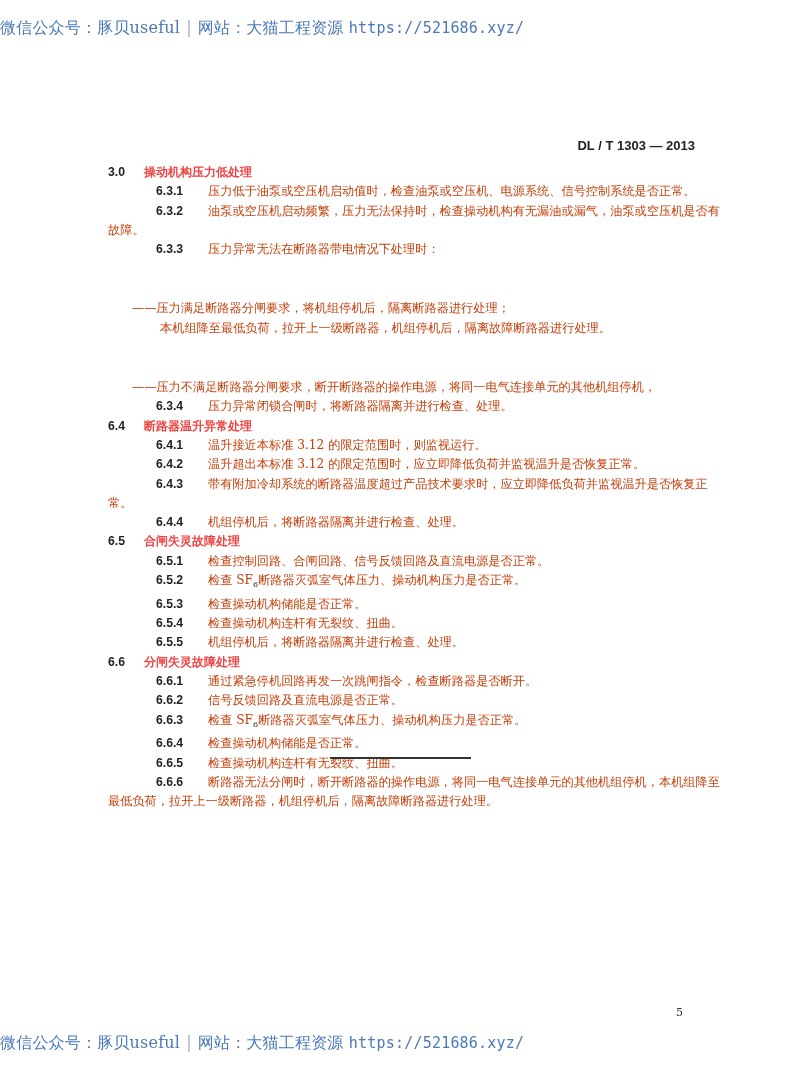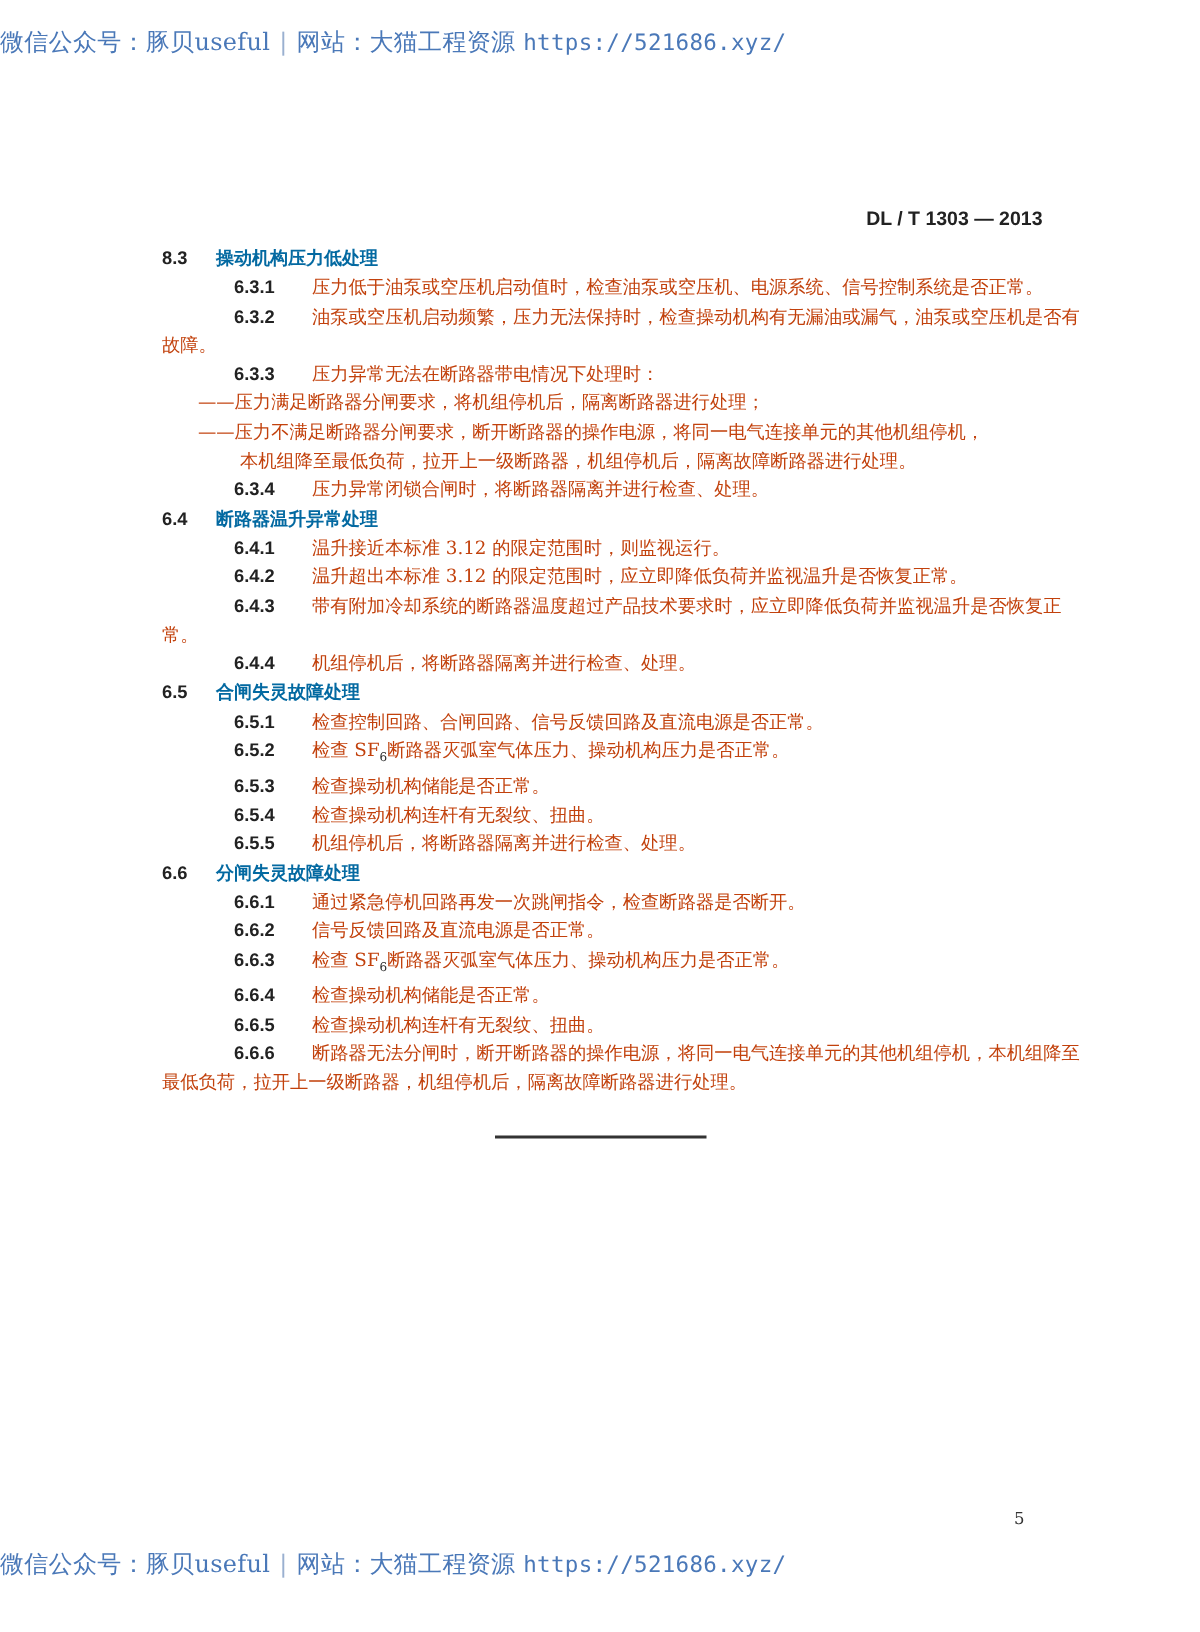--- a/index.html
+++ b/index.html
@@ -27,52 +27,52 @@
       position: absolute; left: 108px; top: 163px; width: 588px;
       font-size: 12.2px; line-height: 19.3px;
     }
     .line { white-space: nowrap; }
     .num {
       font-family: "Liberation Sans", "DejaVu Sans", sans-serif;
       font-weight: bold; color: #222; display: inline-block;
     }
     .sec .num { width: 36px; }
     .sub .num { width: 52px; margin-left: 48px; }
-    .sec .title { font-weight: bold; font-family: "DejaVu Sans", sans-serif; font-size: 12px; color: #0369a1; }
+    .sec .title { font-weight: bold; font-family: "DejaVu Sans", sans-serif; font-size: 12px; color: #ef4444; }
     .body-text { color: #c2410c; }
     .cont { padding-left: 0; }
-    .dash { padding-left: 24px; }
+    .dash { padding-left: 24px; margin-top: 40px; }
     .dash-cont { padding-left: 52px; }
     .rule {
       position: absolute; left: 330px; top: 757px; width: 141px; height: 2px;
       background: #333;
     }
     .page-no {
       position: absolute; left: 676px; top: 1006px; font-size: 11px; color: #333;
     }
     sub { font-size: 8px; }
   </style>
 </head>
 <body>
 
 <div class="watermark wm-top">
   <span>微信公众号：豚贝useful</span><span class="sep">|</span><span>网站：大猫工程资源</span> <span class="mono">https://521686.xyz/</span>
 </div>
 
 <div class="std-code">DL / T 1303 — 2013</div>
 
 <div class="content">
-  <div class="line sec"><span class="num">8.3</span><span class="title">操动机构压力低处理</span></div>
+  <div class="line sec"><span class="num">3.0</span><span class="title">操动机构压力低处理</span></div>
   <div class="line sub"><span class="num">6.3.1</span><span class="body-text">压力低于油泵或空压机启动值时，检查油泵或空压机、电源系统、信号控制系统是否正常。</span></div>
   <div class="line sub"><span class="num">6.3.2</span><span class="body-text">油泵或空压机启动频繁，压力无法保持时，检查操动机构有无漏油或漏气，油泵或空压机是否有</span></div>
   <div class="line cont body-text">故障。</div>
   <div class="line sub"><span class="num">6.3.3</span><span class="body-text">压力异常无法在断路器带电情况下处理时：</span></div>
   <div class="line dash body-text">——压力满足断路器分闸要求，将机组停机后，隔离断路器进行处理；</div>
+  <div class="line dash-cont body-text">本机组降至最低负荷，拉开上一级断路器，机组停机后，隔离故障断路器进行处理。</div>
   <div class="line dash body-text">——压力不满足断路器分闸要求，断开断路器的操作电源，将同一电气连接单元的其他机组停机，</div>
-  <div class="line dash-cont body-text">本机组降至最低负荷，拉开上一级断路器，机组停机后，隔离故障断路器进行处理。</div>
   <div class="line sub"><span class="num">6.3.4</span><span class="body-text">压力异常闭锁合闸时，将断路器隔离并进行检查、处理。</span></div>
 
   <div class="line sec"><span class="num">6.4</span><span class="title">断路器温升异常处理</span></div>
   <div class="line sub"><span class="num">6.4.1</span><span class="body-text">温升接近本标准 3.12 的限定范围时，则监视运行。</span></div>
   <div class="line sub"><span class="num">6.4.2</span><span class="body-text">温升超出本标准 3.12 的限定范围时，应立即降低负荷并监视温升是否恢复正常。</span></div>
   <div class="line sub"><span class="num">6.4.3</span><span class="body-text">带有附加冷却系统的断路器温度超过产品技术要求时，应立即降低负荷并监视温升是否恢复正</span></div>
   <div class="line cont body-text">常。</div>
   <div class="line sub"><span class="num">6.4.4</span><span class="body-text">机组停机后，将断路器隔离并进行检查、处理。</span></div>
 
   <div class="line sec"><span class="num">6.5</span><span class="title">合闸失灵故障处理</span></div>

